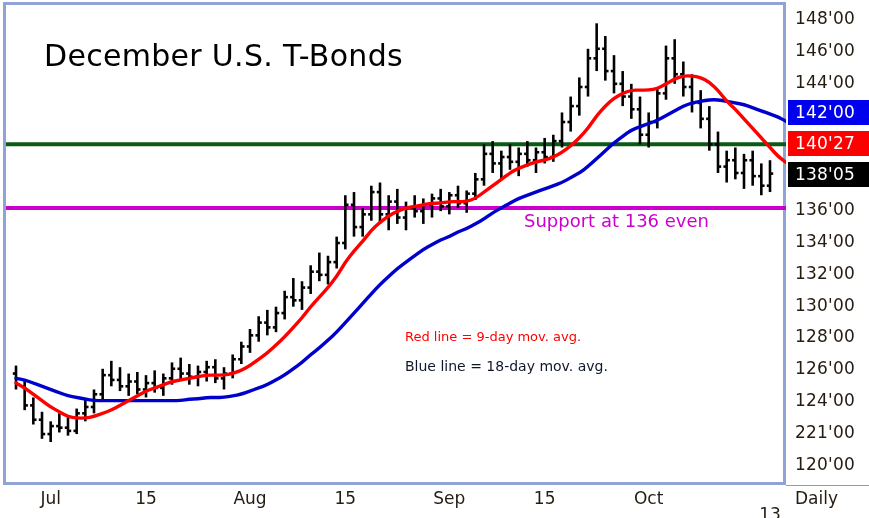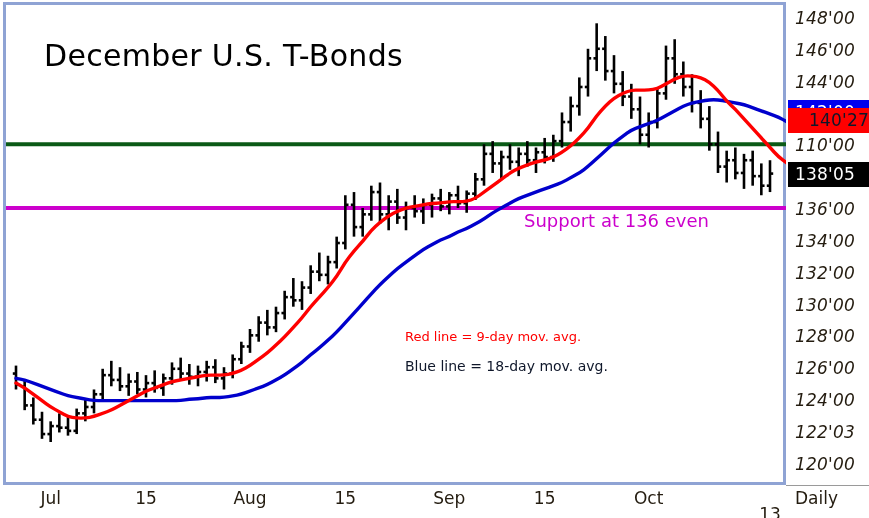--- a/index.html
+++ b/index.html
@@ -11,21 +11,20 @@
     position:absolute;left:3px;top:2px;width:783px;height:483px;
     border:3px solid #8fa3d4;background:#ffffff;box-sizing:border-box;
   }
   #plot-area{position:absolute;left:6px;top:5px;width:780px;height:480px;overflow:hidden;}
   #plot-svg{position:absolute;left:0;top:0;}
 
   
   #price-axis{
     position:absolute;left:786px;top:2px;width:83px;height:483px;
     background:#ffffff;
-    font-style:italic;
   }
   #price-axis .tick{
     position:absolute;left:9px;font-size:17px;color:#241c10;
     white-space:nowrap;letter-spacing:.2px;
   }
   #axis-divider{position:absolute;left:786px;top:485px;width:83px;height:1px;background:#9a9a9a;}
 
   
   .price-tag{
     position:absolute;left:788px;width:81px;height:25px;
@@ -530,28 +529,28 @@
       <div class="tick" style="top: 101.463px;">142'00</div>
       <div class="tick" style="top: 133.303px;">110'00</div>
       <div class="tick" style="top: 165.144px;">138'00</div>
       <div class="tick" style="top: 196.985px;">136'00</div>
       <div class="tick" style="top: 228.826px;">134'00</div>
       <div class="tick" style="top: 260.667px;">132'00</div>
       <div class="tick" style="top: 292.507px;">130'00</div>
       <div class="tick" style="top: 324.348px;">128'00</div>
       <div class="tick" style="top: 356.189px;">126'00</div>
       <div class="tick" style="top: 388.03px;">124'00</div>
-      <div class="tick" style="top: 419.871px;">122'03</div>
+      <div class="tick" style="top: 419.871px;">221'00</div>
       <div class="tick" style="top: 451.711px;">120'00</div>
     </div>
   <div id="axis-divider"></div>
 
   <div id="tag-layer">
       <div class="price-tag" style="background: rgb(0, 0, 238); color: rgb(255, 255, 255); top: 100.463px;">142'00</div>
-      <div class="price-tag" style="background: rgb(254, 0, 0); color: #0f172a; top: 108px; text-align: right;">140'27</div>
+      <div class="price-tag" style="background: rgb(254, 0, 0); color: #ffffff; top: 131px;">140'27</div>
       <div class="price-tag" style="background: rgb(0, 0, 0); color: rgb(255, 255, 255); top: 161.597px;">138'05</div>
     </div>
 
   <div id="x-axis">
       <div class="xlab" style="left: 50.6667px;">Jul</div>
       <div class="xlab" style="left: 146px;">15</div>
       <div class="xlab" style="left: 250px;">Aug</div>
       <div class="xlab" style="left: 345.333px;">15</div>
       <div class="xlab" style="left: 449.333px;">Sep</div>
       <div class="xlab" style="left: 544.667px;">15</div>

